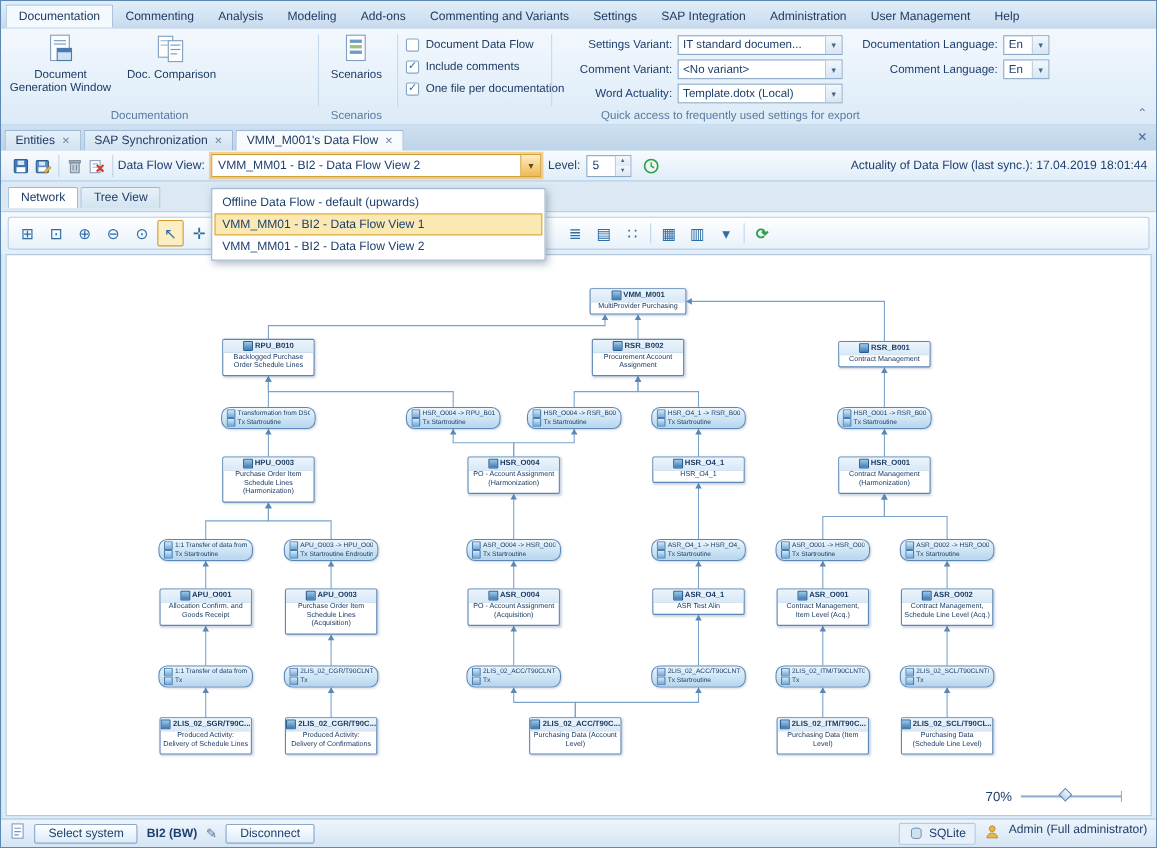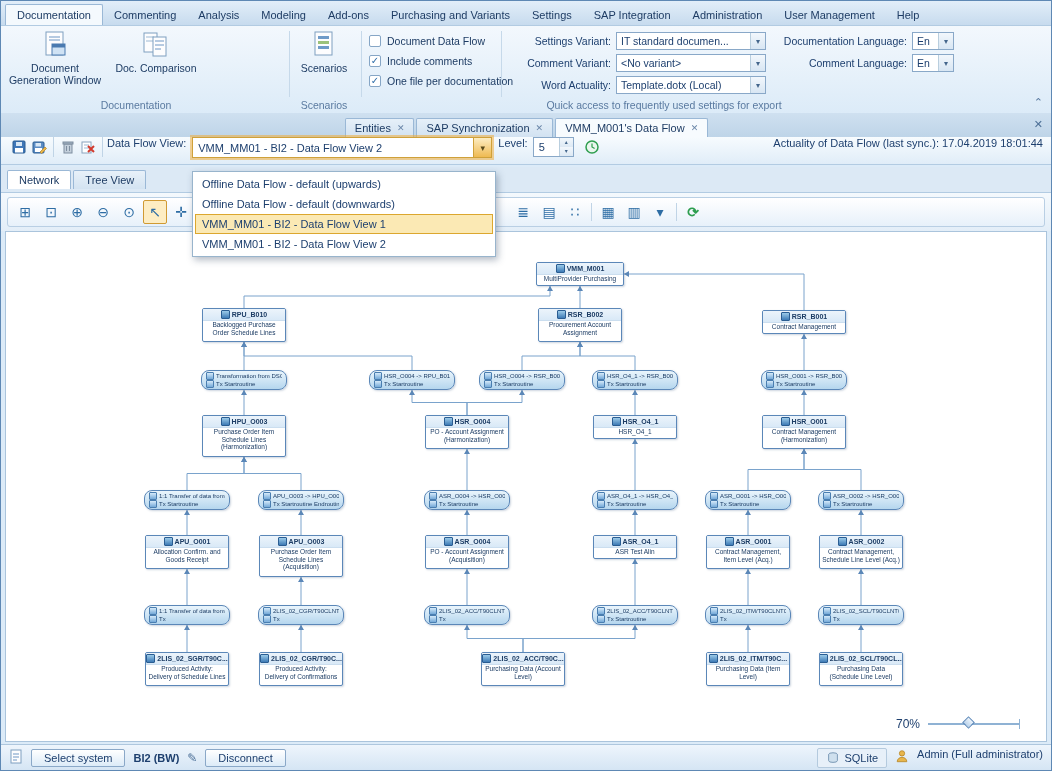--- a/index.html
+++ b/index.html
@@ -38,32 +38,32 @@
   .combo .cval{flex:1;font-size:10.5px;padding:0 4px;white-space:nowrap;overflow:hidden;color:#1d3f6e;}
   .combo .carr{width:14px;align-self:stretch;border-left:1px solid #b9cede;
      background:linear-gradient(#f2f7fc,#d8e6f3);display:flex;align-items:center;
      justify-content:center;font-size:8px;color:#44668c;}
   .grp-label{position:absolute;top:73px;font-size:10.5px;color:#5a7aa0;text-align:center;}
   .collapse{position:absolute;right:8px;top:70px;font-size:11px;color:#5a7aa0;cursor:default;}
 
   
   .doc-tabs{position:absolute;top:112px;left:0;right:0;height:24px;
      background:linear-gradient(#cfe0f0,#bed4e8);display:flex;align-items:flex-end;
-     padding-left:3px;box-sizing:border-box;justify-content:center;}
+     padding-left:3px;box-sizing:border-box;}
   .dtab{display:flex;align-items:center;gap:6px;font-size:11px;color:#1e3c64;
      padding:3px 9px;margin-right:2px;border:1px solid #9ab8d6;border-bottom:none;
      border-radius:2px 2px 0 0;background:linear-gradient(#e6f0f9,#d2e2f1);white-space:nowrap;}
   .dtab.active{background:#f7fbfe;}
   .dclose{font-size:9px;color:#6a86a8;}
   .pane-close{position:absolute;right:8px;top:5px;font-size:11px;color:#4c6f96;}
 
   
   .toolbar{position:absolute;top:136px;left:0;right:0;height:28px;box-sizing:border-box;
      background:linear-gradient(#f7fbfe,#e0edf8);border-bottom:1px solid #b2cbe2;
-     display:flex;align-items:flex-start;padding:0 8px;font-size:11px;}
+     display:flex;align-items:center;padding:0 8px;font-size:11px;}
   .tb-icon{width:20px;height:20px;display:flex;align-items:center;justify-content:center;}
   .tb-sep{width:1px;height:20px;background:#c0d4e6;margin:0 4px;}
   .dfv-combo{position:relative;width:300px;height:21px;box-sizing:border-box;background:#fff;
      border:1px solid #cfa13a;box-shadow:0 0 0 2px rgba(240,173,58,.55);
      display:flex;align-items:center;margin:0 6px;}
   .dfv-combo .val{flex:1;font-size:11px;color:#1d3f6e;padding:0 5px;white-space:nowrap;overflow:hidden;}
   .dfv-combo .arrow{width:17px;align-self:stretch;border-left:1px solid #cfa13a;
      background:linear-gradient(#fcecc2,#efba52);display:flex;align-items:center;
      justify-content:center;font-size:9px;color:#5a4a1a;}
   .spinner{display:flex;height:20px;box-sizing:border-box;border:1px solid #89a8c8;
@@ -144,21 +144,21 @@
 <body>
 
 <div class="app">
 
   <div class="ribbon-tabs" id="ribbon-tabs">
       <div class="rtab active">Documentation</div>
       <div class="rtab">Commenting</div>
       <div class="rtab">Analysis</div>
       <div class="rtab">Modeling</div>
       <div class="rtab">Add-ons</div>
-      <div class="rtab">Purchasing and Variants</div>
+      <div class="rtab">Commenting and Variants</div>
       <div class="rtab">Settings</div>
       <div class="rtab">SAP Integration</div>
       <div class="rtab">Administration</div>
       <div class="rtab">User Management</div>
       <div class="rtab">Help</div>
     </div>
 
   <div class="ribbon">
     <div id="grp-buttons">
       <div class="bigbtn" style="width:96px">
@@ -771,21 +771,20 @@
     <div class="zoomctl">
       <span class="zlabel">70%</span>
       <span class="ztrack">
         <span class="zthumb"></span>
       </span>
     </div>
   </div>
 
   <div class="dd-panel" id="dd-list">
       <div class="dd-item">Offline Data Flow - default (upwards)</div>
-      <div class="dd-item">Offline Data Flow - default (downwards)</div>
       <div class="dd-item hl">VMM_MM01 - BI2 - Data Flow View 1</div>
       <div class="dd-item">VMM_MM01 - BI2 - Data Flow View 2</div>
     </div>
 
   <div class="statusbar">
     <span>
       <svg width="14" height="16" viewBox="0 0 14 16">
           <rect x="2" y="1" width="10" height="13" fill="#fdfdfe" stroke="#7e9fc0"></rect>
           <line x1="4" y1="5" x2="10" y2="5" stroke="#6f97c4"></line>
           <line x1="4" y1="8" x2="10" y2="8" stroke="#6f97c4"></line>

